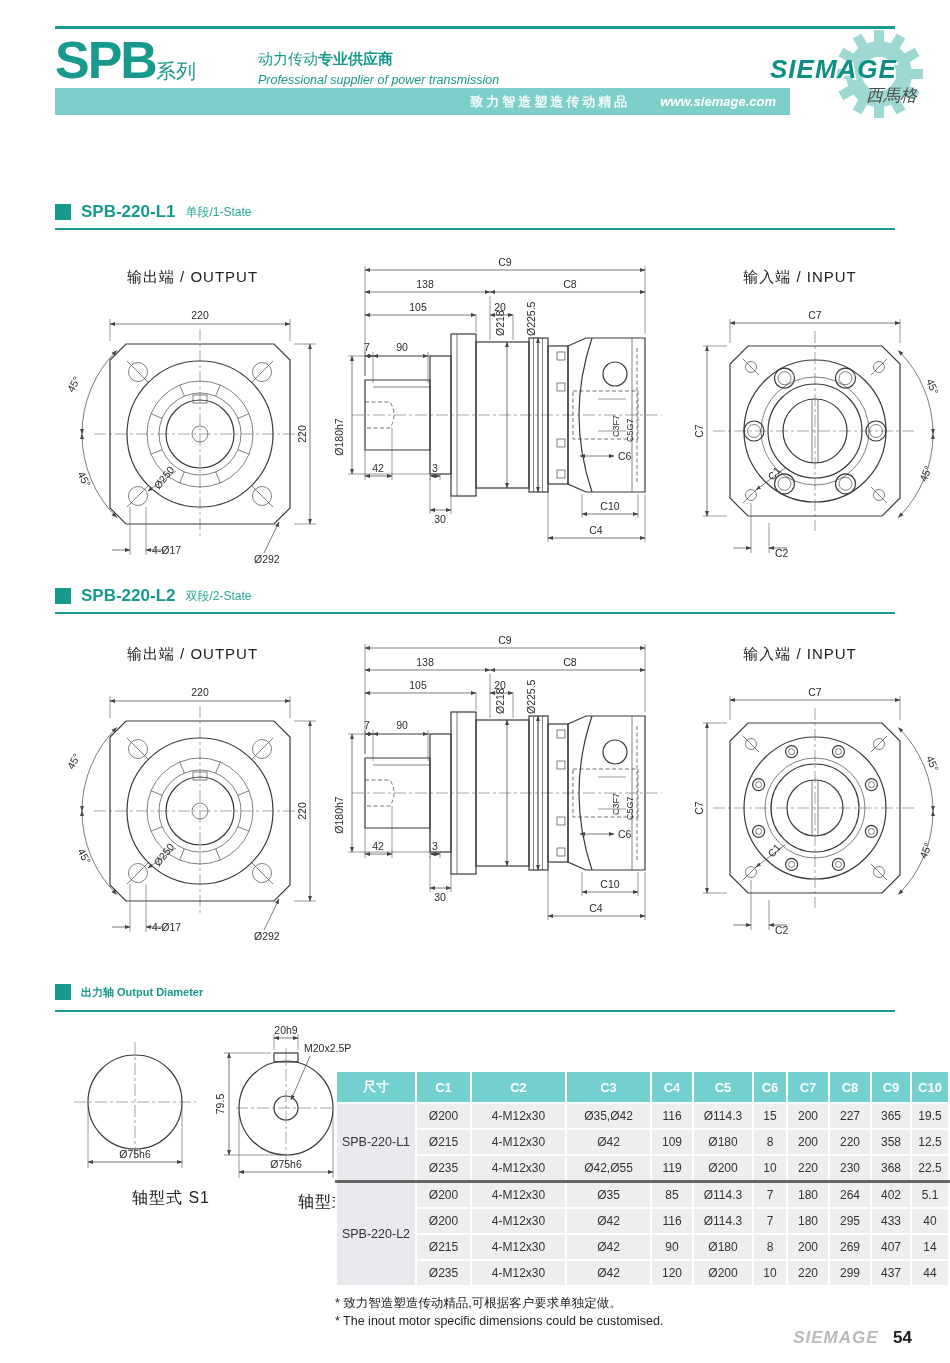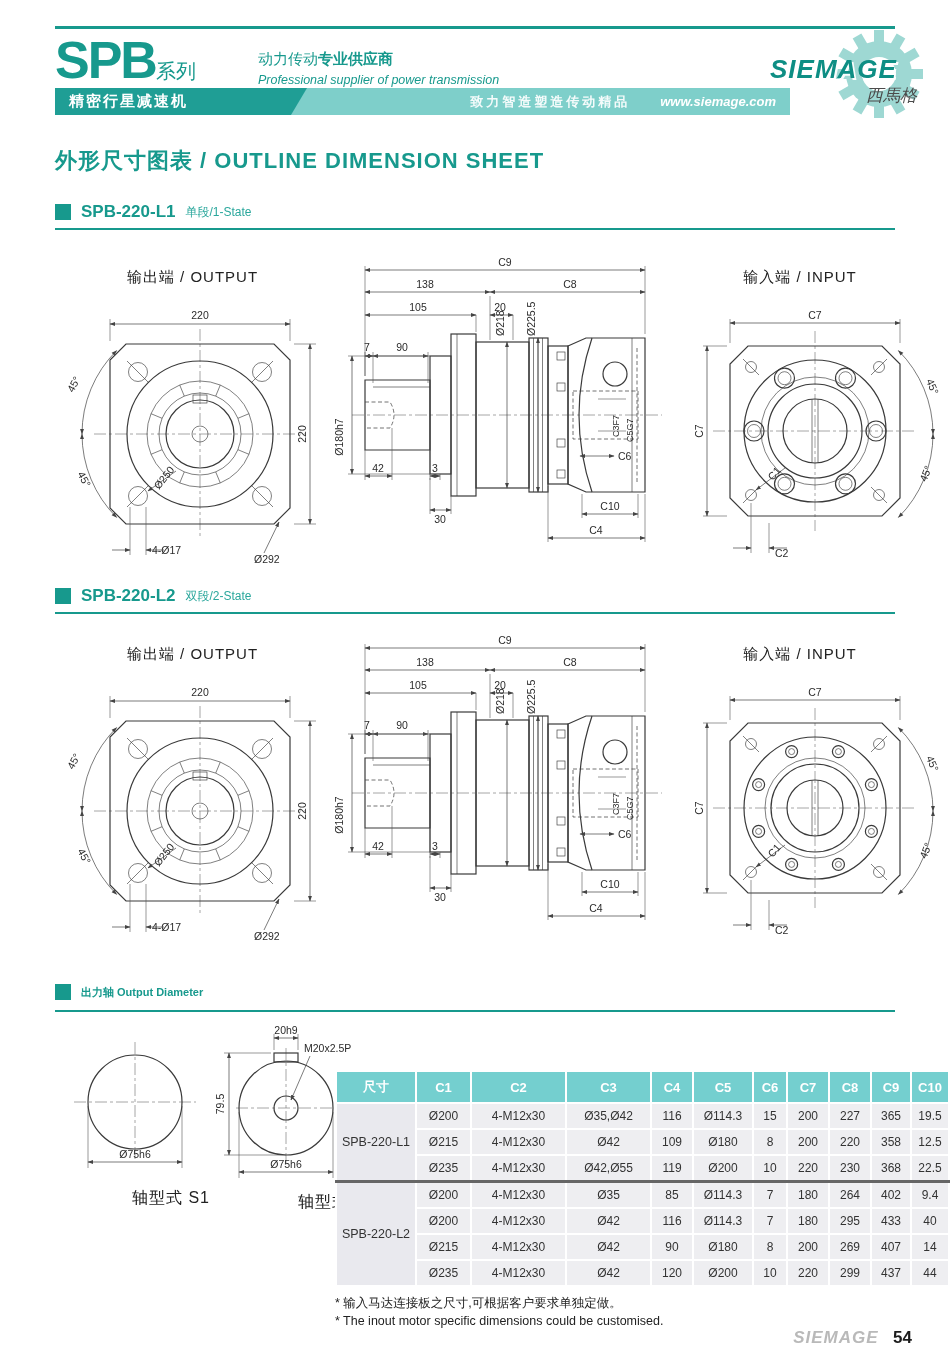--- a/index.html
+++ b/index.html
@@ -79,23 +79,20 @@
   <div class="toprule"></div>
 
   <div class="brand"><span class="brand-main">SPB</span><span class="brand-suffix">系列</span></div>
 
   <div class="tagline">
     <div class="tagline-cn"><span>动力传动</span><span class="b">专业供应商</span></div>
     <div class="tagline-en">Professional supplier of power transmission</div>
   </div>
 
   <div class="banner">
-    <div class="banner-left">
-      <span class="banner-left-text">精密行星减速机</span>
-    </div>
     <div class="banner-right">
       <span class="banner-slogan">致力智造塑造传动精品</span>
       <span class="banner-url">www.siemage.com</span>
     </div>
   </div>
 
   <div class="logo">
     <svg width="118" height="96" viewBox="0 0 118 96">
       <g fill="#9ed8d3">
         <rect x="54" y="4" width="10" height="14" transform="rotate(0 59 48)"></rect>
@@ -111,21 +108,20 @@
         <rect x="54" y="4" width="10" height="14" transform="rotate(300 59 48)"></rect>
         <rect x="54" y="4" width="10" height="14" transform="rotate(330 59 48)"></rect>
         <circle cx="59" cy="48" r="33"></circle>
       </g>
       <circle cx="59" cy="48" r="17" fill="#fff"></circle>
     </svg>
     <div class="logo-text">SIEMAGE</div>
     <div class="logo-cn">西馬格</div>
   </div>
 
-  <div class="page-title">外形尺寸图表 / OUTLINE DIMENSION SHEET</div>
 
   <div class="sec" style="top:202px">
     <div class="sec-sq"></div>
     <span class="sec-model">SPB-220-L1</span>
     <span class="sec-stage">单段/1-State</span>
   </div>
   <div class="sec-rule" style="top:228px"></div>
 
   <div class="view" style="left:50px;top:268px;width:285px">
     <div class="view-label">输出端 / OUTPUT</div>
@@ -654,21 +650,21 @@
           <td class="model" rowspan="4">SPB-220-L2</td>
           <td>Ø200</td>
           <td>4-M12x30</td>
           <td>Ø35</td>
           <td>85</td>
           <td>Ø114.3</td>
           <td>7</td>
           <td>180</td>
           <td>264</td>
           <td>402</td>
-          <td>9.4</td>
+          <td>5.1</td>
         </tr>
         <tr>
           <td>Ø200</td>
           <td>4-M12x30</td>
           <td>Ø42</td>
           <td>116</td>
           <td>Ø114.3</td>
           <td>7</td>
           <td>180</td>
           <td>295</td>
@@ -695,21 +691,21 @@
           <td>Ø200</td>
           <td>10</td>
           <td>220</td>
           <td>299</td>
           <td>437</td>
           <td>44</td>
         </tr>
       </tbody>
     </table>
     <div class="notes">
-      <div>* 输入马达连接板之尺寸,可根据客户要求单独定做。</div>
+      <div>* 致力智造塑造传动精品,可根据客户要求单独定做。</div>
       <div>* The inout motor  specific dimensions could be customised.</div>
     </div>
   </div>
 
   <div class="footer">
     <span class="footer-brand">SIEMAGE</span>
     <span class="footer-page">54</span>
   </div>
 
 </div>

